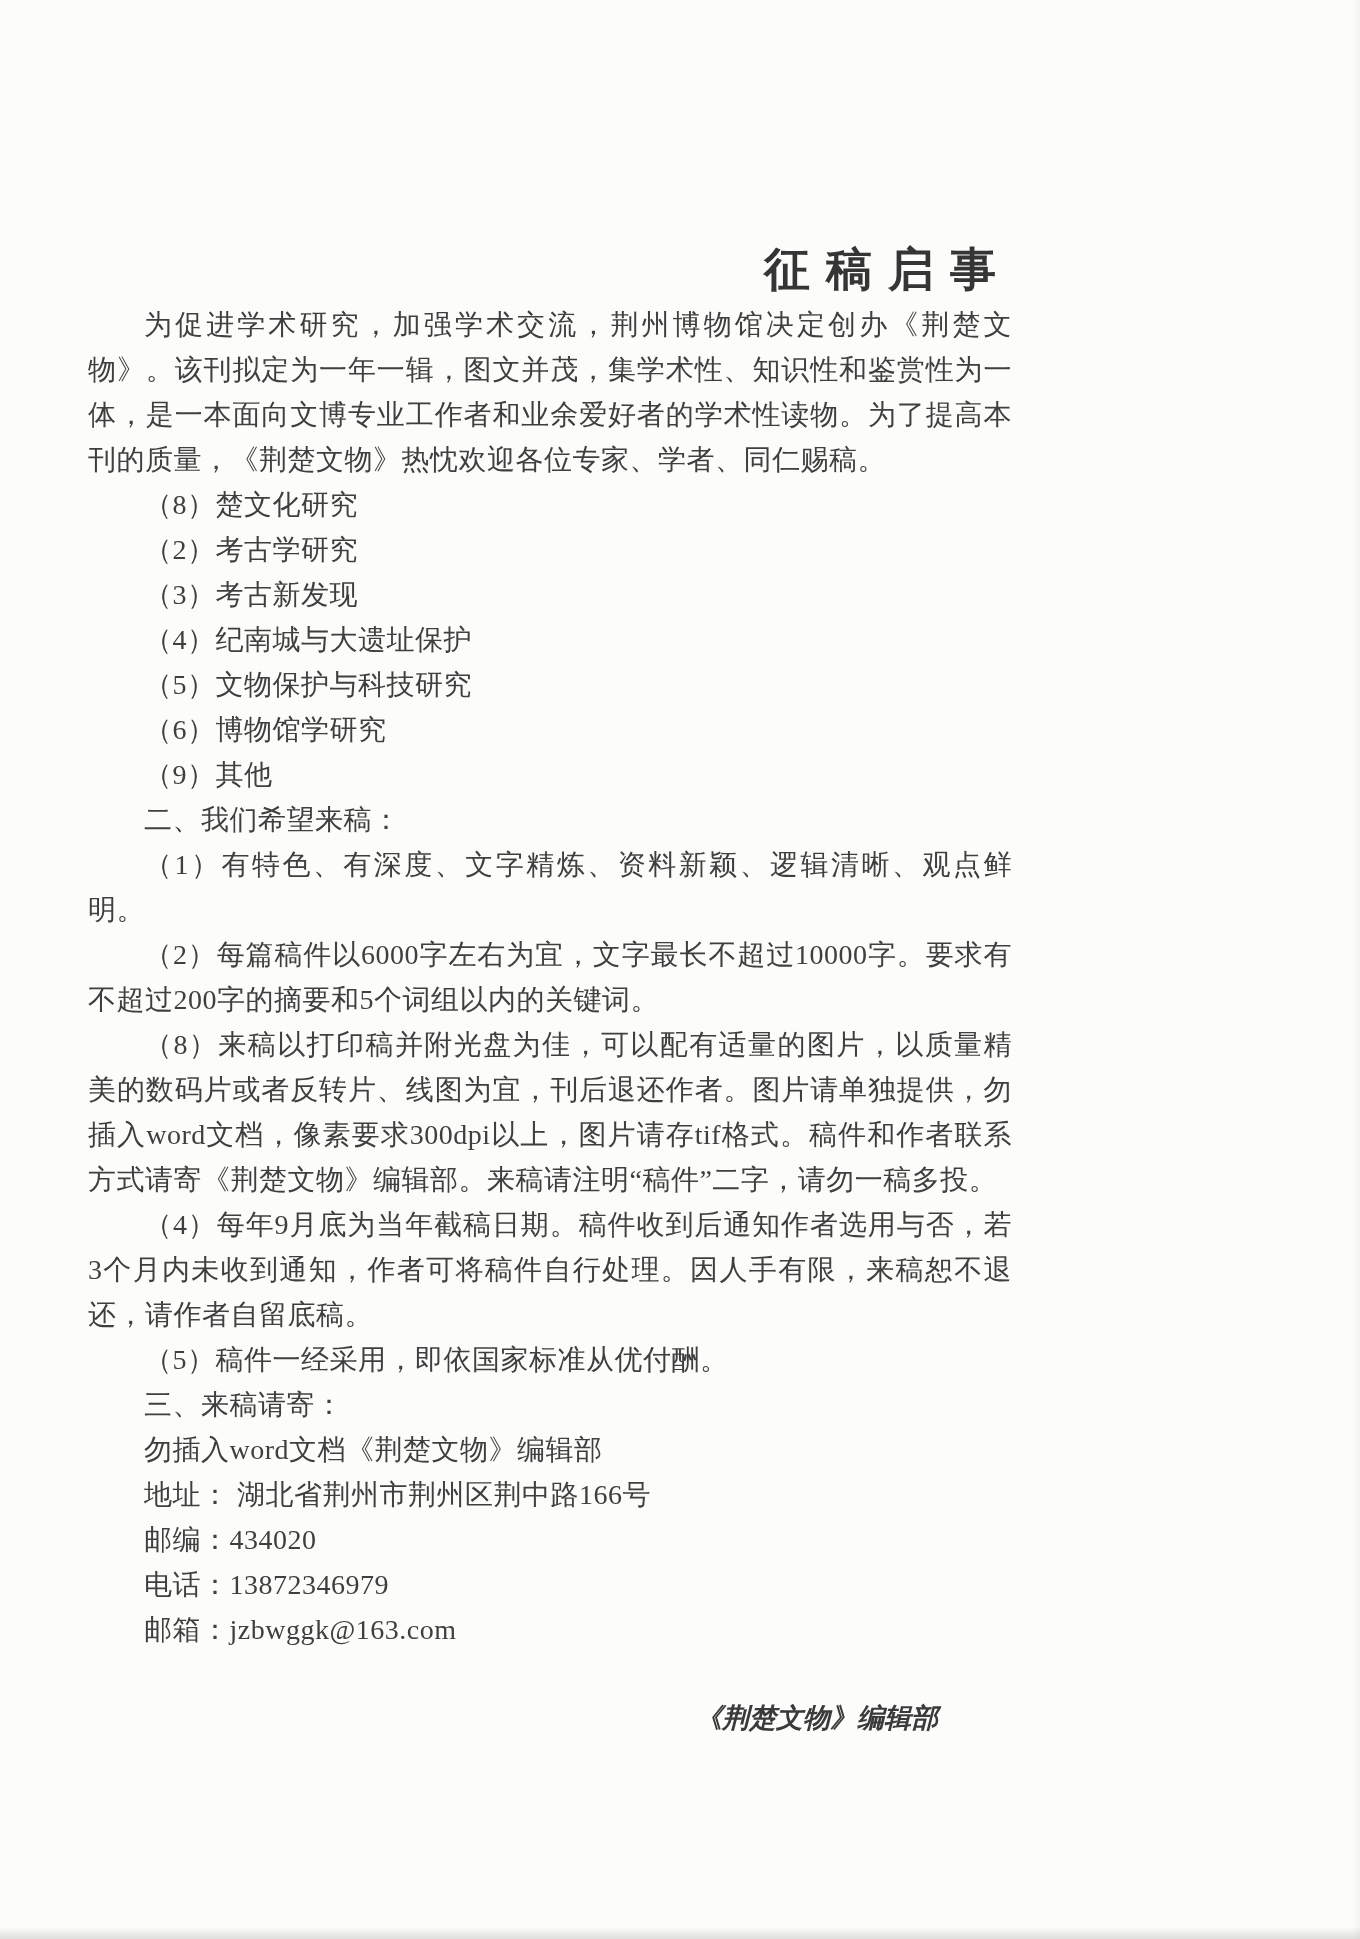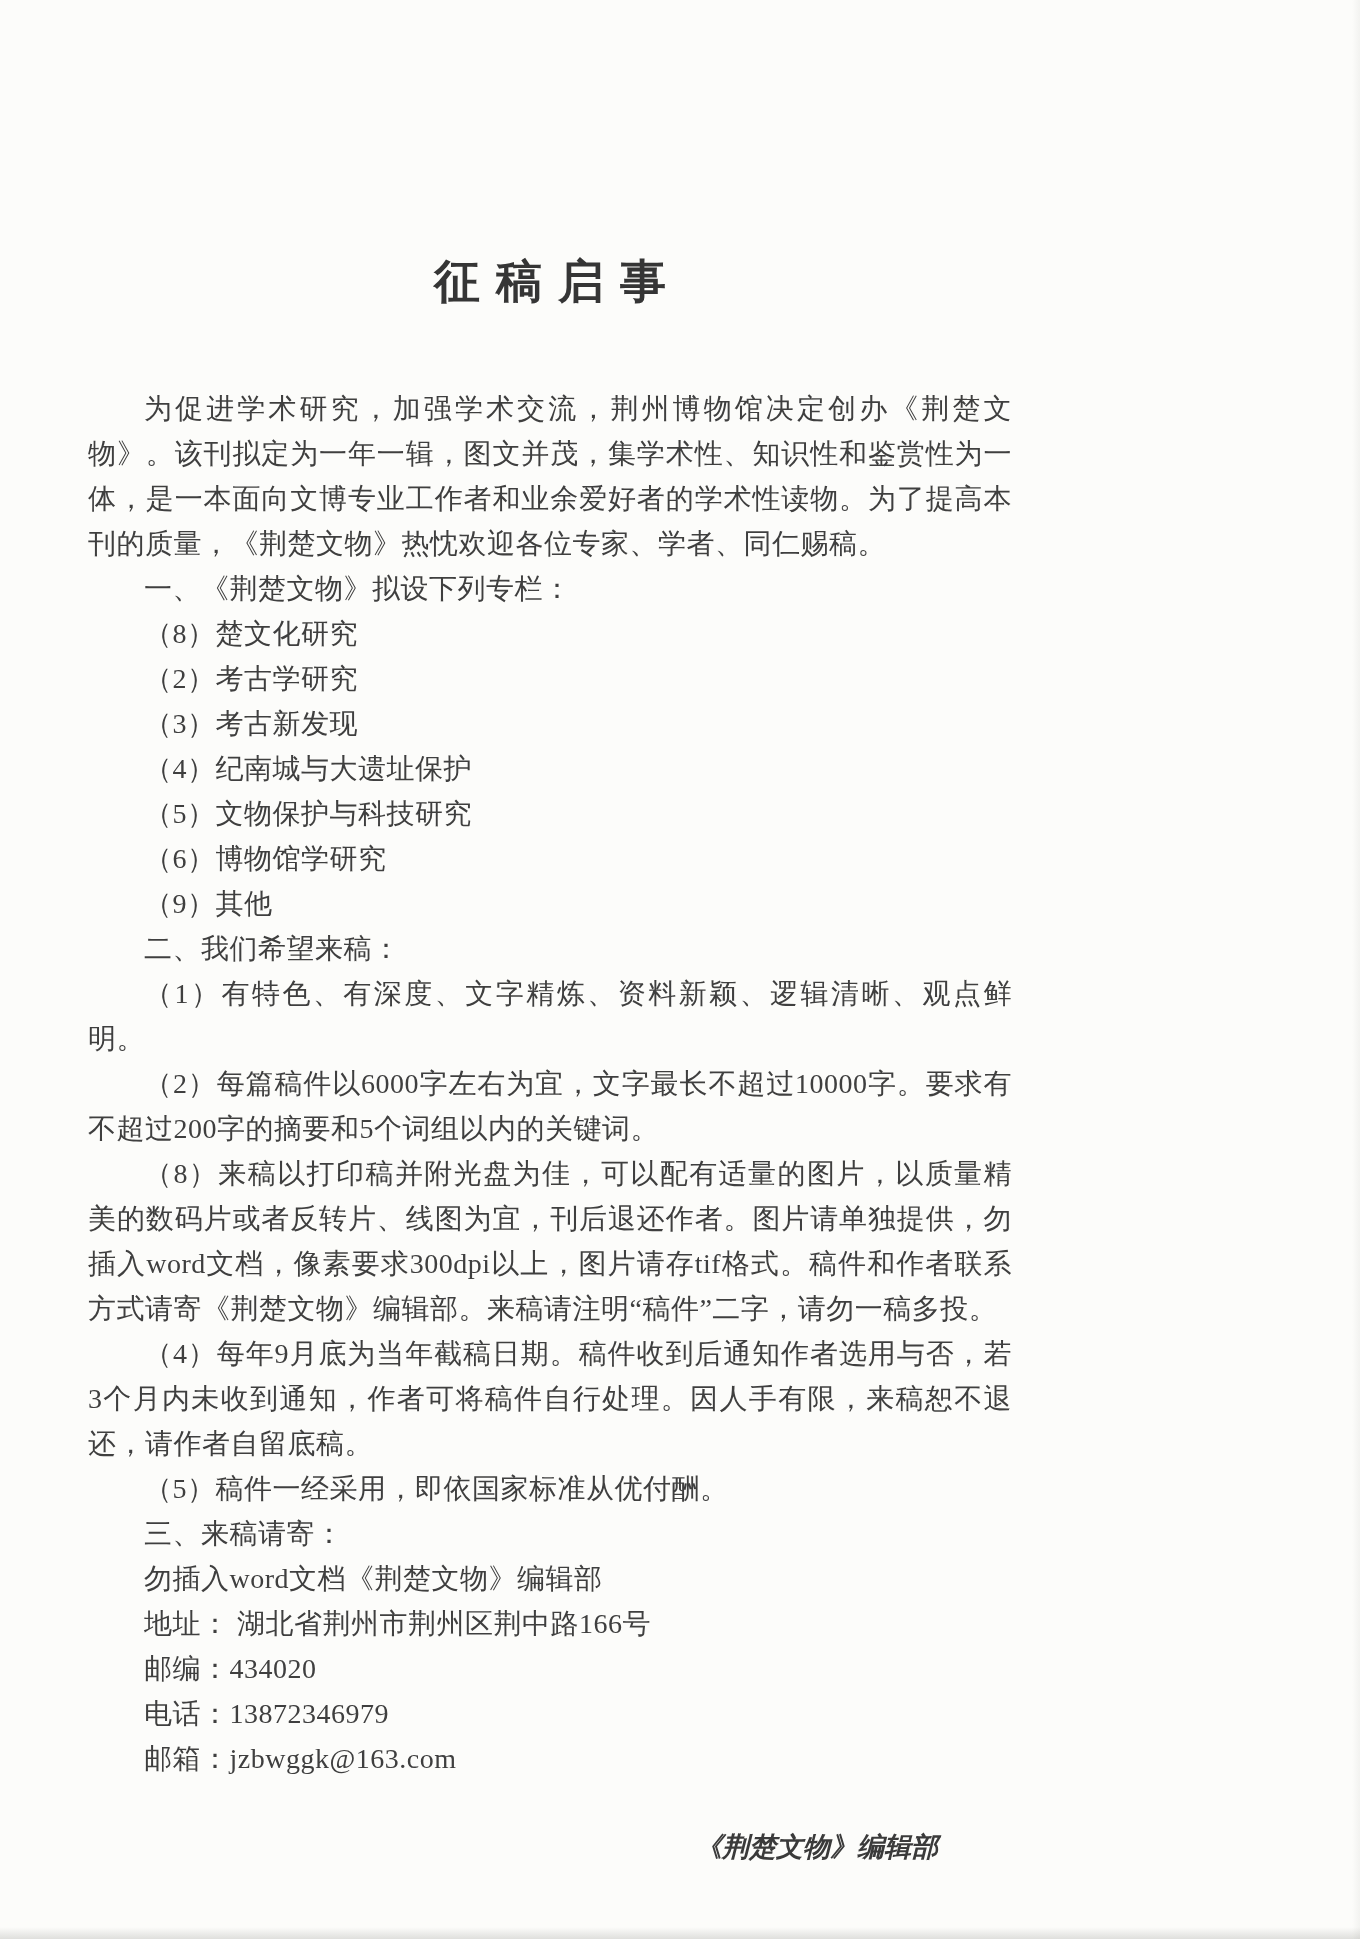--- a/index.html
+++ b/index.html
@@ -12,31 +12,31 @@
     font-family: "Liberation Serif", "DejaVu Serif", serif;
     color: #3f3f3f;
   }
   .content {
     position: absolute;
     left: 88px;
     top: 0;
     width: 924px;
   }
   .doc-title {
-    margin: 12px;
+    margin: 0;
     padding-top: 238px;
-    text-align: center;
+    text-align: right;
     font-size: 46px;
     line-height: 64px;
     font-weight: 700;
     letter-spacing: 16px;
     text-indent: 16px;
     color: #353535;
   }
-  .body-text { margin-top: 72px; }
+  .body-text { }
   .body-text p {
     margin: 0;
     font-size: 28px;
     line-height: 45px;
     text-indent: 2em;
     letter-spacing: 0.5px;
   }
   .body-text p.just {
     text-align: justify;
     text-justify: inter-ideograph;
@@ -70,21 +70,20 @@
 
 <div class="page">
   <div class="content">
 
     <h1 class="doc-title">征稿启事</h1>
 
     <div class="body-text">
 
       <p class="just">为促进学术研究，加强学术交流，荆州博物馆决定创办《荆楚文物》。该刊拟定为一年一辑，图文并茂，集学术性、知识性和鉴赏性为一体，是一本面向文博专业工作者和业余爱好者的学术性读物。为了提高本刊的质量，《荆楚文物》热忱欢迎各位专家、学者、同仁赐稿。</p>
 
-      <p>一、《荆楚文物》拟设下列专栏：</p>
       <p>（8）楚文化研究</p>
       <p>（2）考古学研究</p>
       <p>（3）考古新发现</p>
       <p>（4）纪南城与大遗址保护</p>
       <p>（5）文物保护与科技研究</p>
       <p>（6）博物馆学研究</p>
       <p>（9）其他</p>
 
       <p>二、我们希望来稿：</p>
       <p class="just">（1）有特色、有深度、文字精炼、资料新颖、逻辑清晰、观点鲜明。</p>

